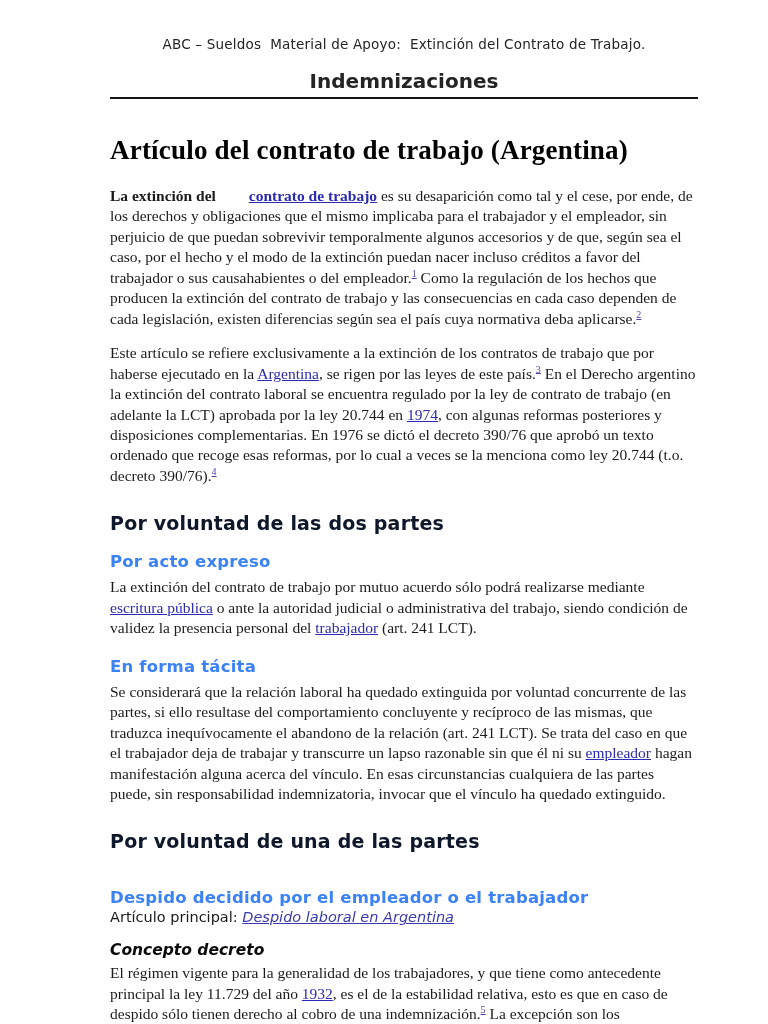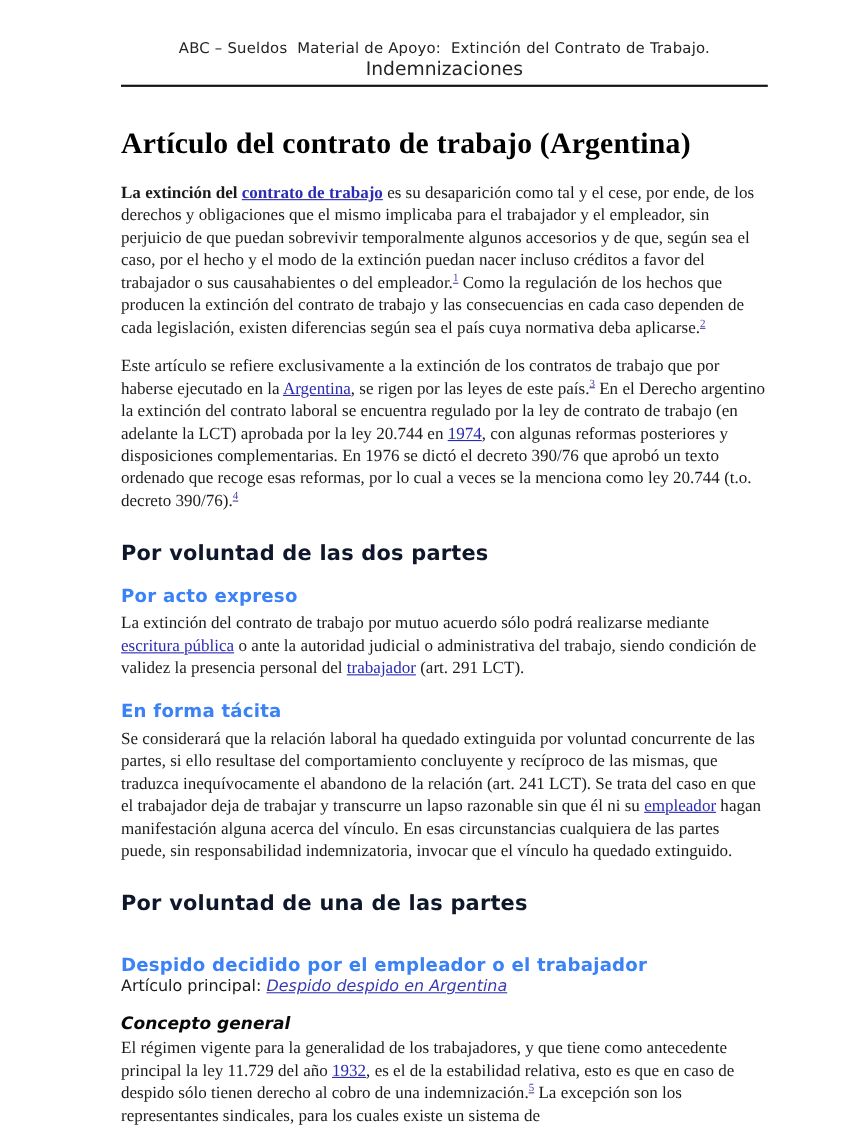--- a/index.html
+++ b/index.html
@@ -4,32 +4,32 @@
 <style>
   html,body{margin:0;padding:0;}
   body{
     width:768px;height:1024px;background:#ffffff;overflow:hidden;
     font-family:"Liberation Serif",serif;color:#1b1b1b;
   }
   .page{box-sizing:border-box;width:768px;height:1024px;padding:36px 70px 0 110px;}
   
   .doc-header{font-family:"DejaVu Sans",sans-serif;text-align:center;color:#242424;}
   .doc-header .line1{font-size:13.5px;white-space:pre-wrap;letter-spacing:.2px;}
-  .doc-header .line2{font-size:17px;font-weight:normal;margin-top:1px;}
+  .doc-header .line2{font-size:20px;font-weight:bold;margin-top:17px;}
   .header-rule{border:0;border-top:2.5px solid #141414;margin:4px 0 0 0;}
   
   h1.doc-title{
     font-family:"Liberation Serif",serif;font-weight:bold;color:#000;
     font-size:27px;margin:36px 0 20px 0;letter-spacing:.2px;
   }
   
   p.body{font-size:15.5px;line-height:1.32;margin:0 0 14px 0;text-align:left;}
   .b{font-weight:bold;}
   a.lnk{color:#2a2ab2;text-decoration:underline;cursor:pointer;}
-  a.lnk.b{font-weight:bold;}
+  a.lnk.b{font-weight:bold;margin-left:29px;}
   sup.ref{font-size:10px;line-height:0;}
   sup.ref a{color:#4a44a3;text-decoration:underline;cursor:pointer;}
   
   h2.sec{
     font-family:"DejaVu Sans",sans-serif;font-size:19px;font-weight:bold;color:#0f172a;
     margin:26px 0 12px 0;letter-spacing:.2px;
   }
   h3.sub{
     font-family:"DejaVu Sans",sans-serif;font-size:16.5px;font-weight:bold;color:#3b82f6;
     margin:18px 0 6px 0;letter-spacing:.2px;
@@ -56,26 +56,26 @@
 
   <h1 class="doc-title">Artículo del contrato de trabajo (Argentina)</h1>
 
   <p class="body"><span class="b">La extinción del </span><a class="lnk b">contrato de trabajo</a><span> es su desaparición como tal y el cese, por ende, de los derechos y obligaciones que el mismo implicaba para el trabajador y el empleador, sin perjuicio de que puedan sobrevivir temporalmente algunos accesorios y de que, según sea el caso, por el hecho y el modo de la extinción puedan nacer incluso créditos a favor del trabajador o sus causahabientes o del empleador.</span><sup class="ref"><a>1</a></sup><span> Como la regulación de los hechos que producen la extinción del contrato de trabajo y las consecuencias en cada caso dependen de cada legislación, existen diferencias según sea el país cuya normativa deba aplicarse.</span><sup class="ref"><a>2</a></sup></p>
 
   <p class="body"><span>Este artículo se refiere exclusivamente a la extinción de los contratos de trabajo que por haberse ejecutado en la </span><a class="lnk">Argentina</a><span>, se rigen por las leyes de este país.</span><sup class="ref"><a>3</a></sup><span> En el Derecho argentino la extinción del contrato laboral se encuentra regulado por la ley de contrato de trabajo (en adelante la LCT) aprobada por la ley 20.744 en </span><a class="lnk">1974</a><span>, con algunas reformas posteriores y disposiciones complementarias. En 1976 se dictó el decreto 390/76 que aprobó un texto ordenado que recoge esas reformas, por lo cual a veces se la menciona como ley 20.744 (t.o. decreto 390/76).</span><sup class="ref"><a>4</a></sup></p>
 
   <h2 class="sec">Por voluntad de las dos partes</h2>
 
   <h3 class="sub">Por acto expreso</h3>
-  <p class="body"><span>La extinción del contrato de trabajo por mutuo acuerdo sólo podrá realizarse mediante </span><a class="lnk">escritura pública</a><span> o ante la autoridad judicial o administrativa del trabajo, siendo condición de validez la presencia personal del </span><a class="lnk">trabajador</a><span> (art. 291 LCT).</span></p>
+  <p class="body"><span>La extinción del contrato de trabajo por mutuo acuerdo sólo podrá realizarse mediante </span><a class="lnk">escritura pública</a><span> o ante la autoridad judicial o administrativa del trabajo, siendo condición de validez la presencia personal del </span><a class="lnk">trabajador</a><span> (art. 241 LCT).</span></p>
 
   <h3 class="sub">En forma tácita</h3>
   <p class="body"><span>Se considerará que la relación laboral ha quedado extinguida por voluntad concurrente de las partes, si ello resultase del comportamiento concluyente y recíproco de las mismas, que traduzca inequívocamente el abandono de la relación (art. 241 LCT). Se trata del caso en que el trabajador deja de trabajar y transcurre un lapso razonable sin que él ni su </span><a class="lnk">empleador</a><span> hagan manifestación alguna acerca del vínculo. En esas circunstancias cualquiera de las partes puede, sin responsabilidad indemnizatoria, invocar que el vínculo ha quedado extinguido.</span></p>
 
   <h2 class="sec">Por voluntad de una de las partes</h2>
 
   <h3 class="sub" style="margin-bottom:2px;margin-top:36px;">Despido decidido por el empleador o el trabajador</h3>
-  <div class="hatnote"><span>Artículo principal: </span><a>Despido despido en Argentina</a></div>
+  <div class="hatnote"><span>Artículo principal: </span><a>Despido laboral en Argentina</a></div>
 
-  <h4 class="minor">Concepto general</h4>
+  <h4 class="minor">Concepto decreto</h4>
   <p class="body"><span>El régimen vigente para la generalidad de los trabajadores, y que tiene como antecedente principal la ley 11.729 del año </span><a class="lnk">1932</a><span>, es el de la estabilidad relativa, esto es que en caso de despido sólo tienen derecho al cobro de una indemnización.</span><sup class="ref"><a>5</a></sup><span> La excepción son los representantes sindicales, para los cuales existe un sistema de</span></p>
 
 </div>
 
 </body></html>

